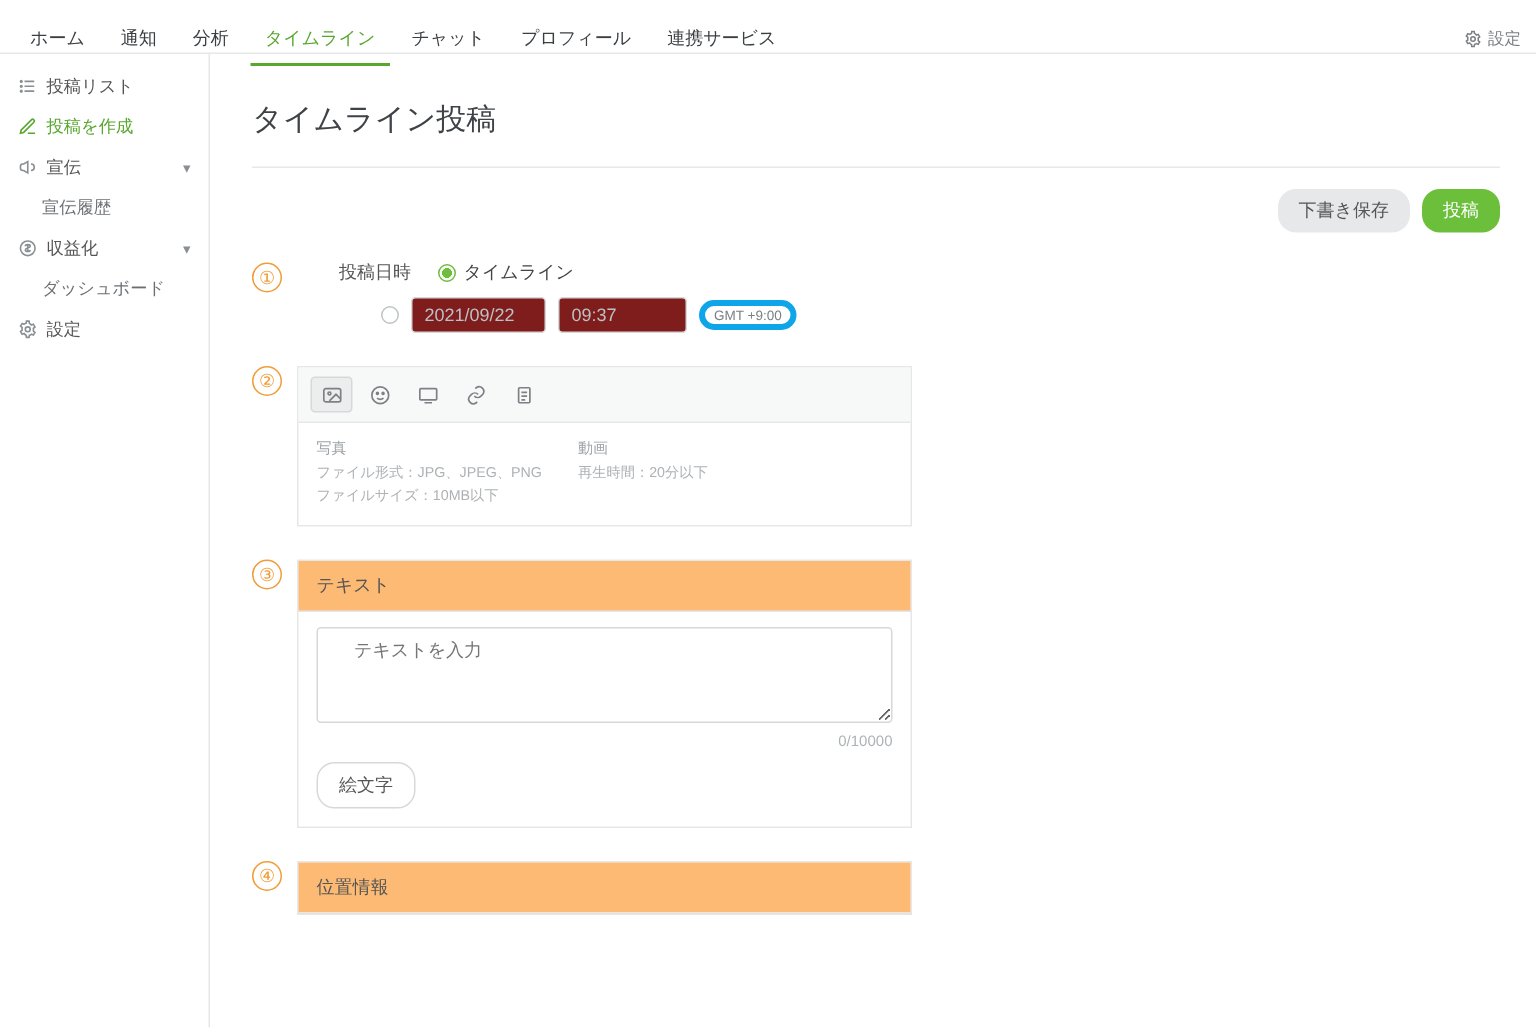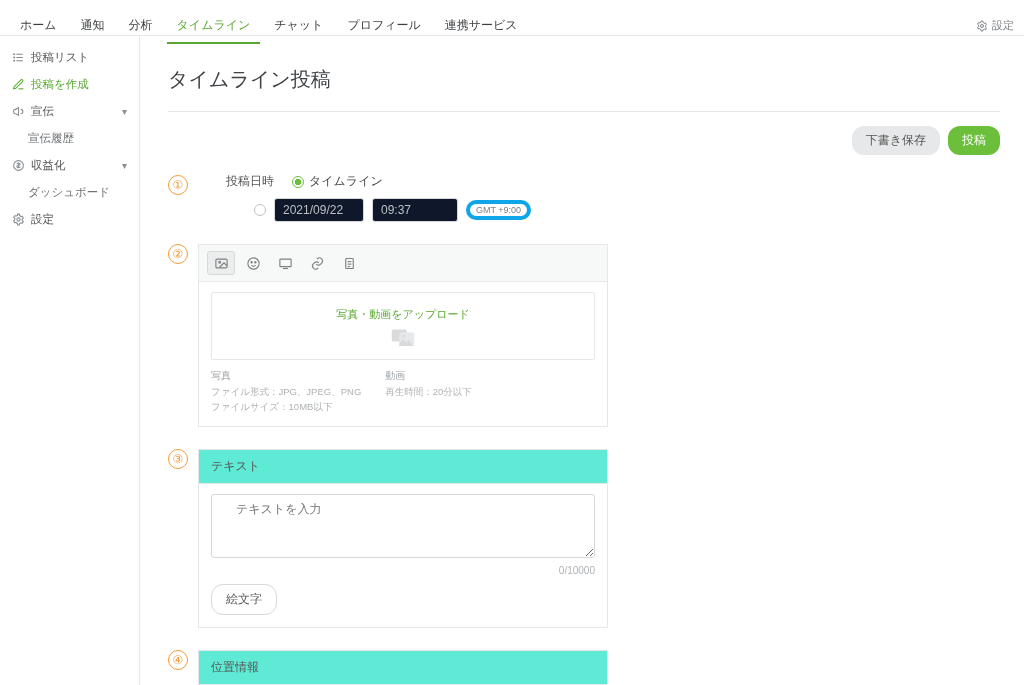--- a/index.html
+++ b/index.html
@@ -85,21 +85,21 @@
   .sched-label { font-size:12px; color:#555; margin-right:8px; }
   .radio { display:inline-flex; align-items:center; gap:5px; font-size:12px; }
   .radio .dot { width:12px; height:12px; border-radius:50%; border:1px solid #bfc3c6; display:inline-block; }
   .radio.on .dot { border-color:var(--green); background: radial-gradient(var(--green) 45%, #fff 48%); }
   .radio.off .dot { background:#fff; }
   .sched-inputs { display:flex; align-items:center; gap:8px; margin-top:8px; margin-left:56px; }
   input.tx {
     border:1px solid #d6d8d9; border-radius:3px; padding:4px 8px; font-size:12px;
     color:#888; background:#fff; height:24px;
   }
-  input.tx[disabled] { background:#0f172a; color:#bcc0c3; }
+  input.tx[disabled] { background:#7f1d1d; color:#bcc0c3; }
   .date-in { width:90px; }
   .time-in { width:86px; }
   .gmt-pill {
     border:4px solid #0ea5e9; border-radius:10px; font-size:9px; padding:1px 6px;
     color:#7b8084; background:#fff;
   }
 
   
   .card {
     width:410px; border:1px solid var(--border); background:#fff;
@@ -122,21 +122,21 @@
     border:1px solid var(--border); border-radius:2px; padding:14px 0 8px; text-align:center;
     margin-bottom:8px;
   }
   .upload-title { color:var(--green-dark); font-size:11px; margin-bottom:4px; }
   .upload-ph svg { width:24px; height:22px; }
 
   .media-meta { display:flex; gap:24px; font-size:9.5px; color:#aeb2b5; line-height:1.6; }
   .media-meta .col b { display:block; font-weight:500; color:#9ea3a7; font-size:10px; }
 
   
-  .sec-title { font-size:12px; color:#555; padding:8px 12px; background:#5eead4; border-bottom:1px solid var(--border); }
+  .sec-title { font-size:12px; color:#555; padding:8px 12px; background:#fdba74; border-bottom:1px solid var(--border); }
   textarea.tx-area {
     width:100%; height:64px; resize:vertical; border:1px solid #d6d8d9; border-radius:3px;
     padding:6px 24px; font-size:12px; color:#888; font-family:inherit;
   }
   .char-count { text-align:right; color:#aeb2b5; font-size:10px; margin:4px 0 8px; }
 
 </style>
 </head>
 <body>
 
@@ -294,31 +294,20 @@
           <div class="mh-btn">
             <svg viewBox="0 0 24 24" fill="none" stroke="currentColor" stroke-width="1.8">
                 <rect x="6" y="4" width="12" height="16" rx="1"></rect>
                 <line x1="9" y1="9" x2="15" y2="9"></line>
                 <line x1="9" y1="13" x2="15" y2="13"></line>
                 <line x1="9" y1="17" x2="13" y2="17"></line>
               </svg>
           </div>
         </div>
         <div class="card-pad">
-          <div class="upload-box">
-            <div class="upload-title">写真・動画をアップロード</div>
-            <div class="upload-ph">
-              <svg viewBox="0 0 32 28" fill="#d8dadc">
-                  <rect x="1" y="4" width="20" height="16" rx="2"></rect>
-                  <rect x="11" y="8" width="20" height="16" rx="2" fill="#e6e8e9"></rect>
-                  <circle cx="17" cy="13" r="2" fill="#d8dadc"></circle>
-                  <path d="M11 22l5-5 4 4 3-3 8 8H11z" fill="#d8dadc"></path>
-                </svg>
-            </div>
-          </div>
           <div class="media-meta">
             <div class="col">
               <b>写真</b>
               <div>ファイル形式：JPG、JPEG、PNG</div>
               <div>ファイルサイズ：10MB以下</div>
             </div>
             <div class="col">
               <b>動画</b>
               <div>再生時間：20分以下</div>
             </div>

